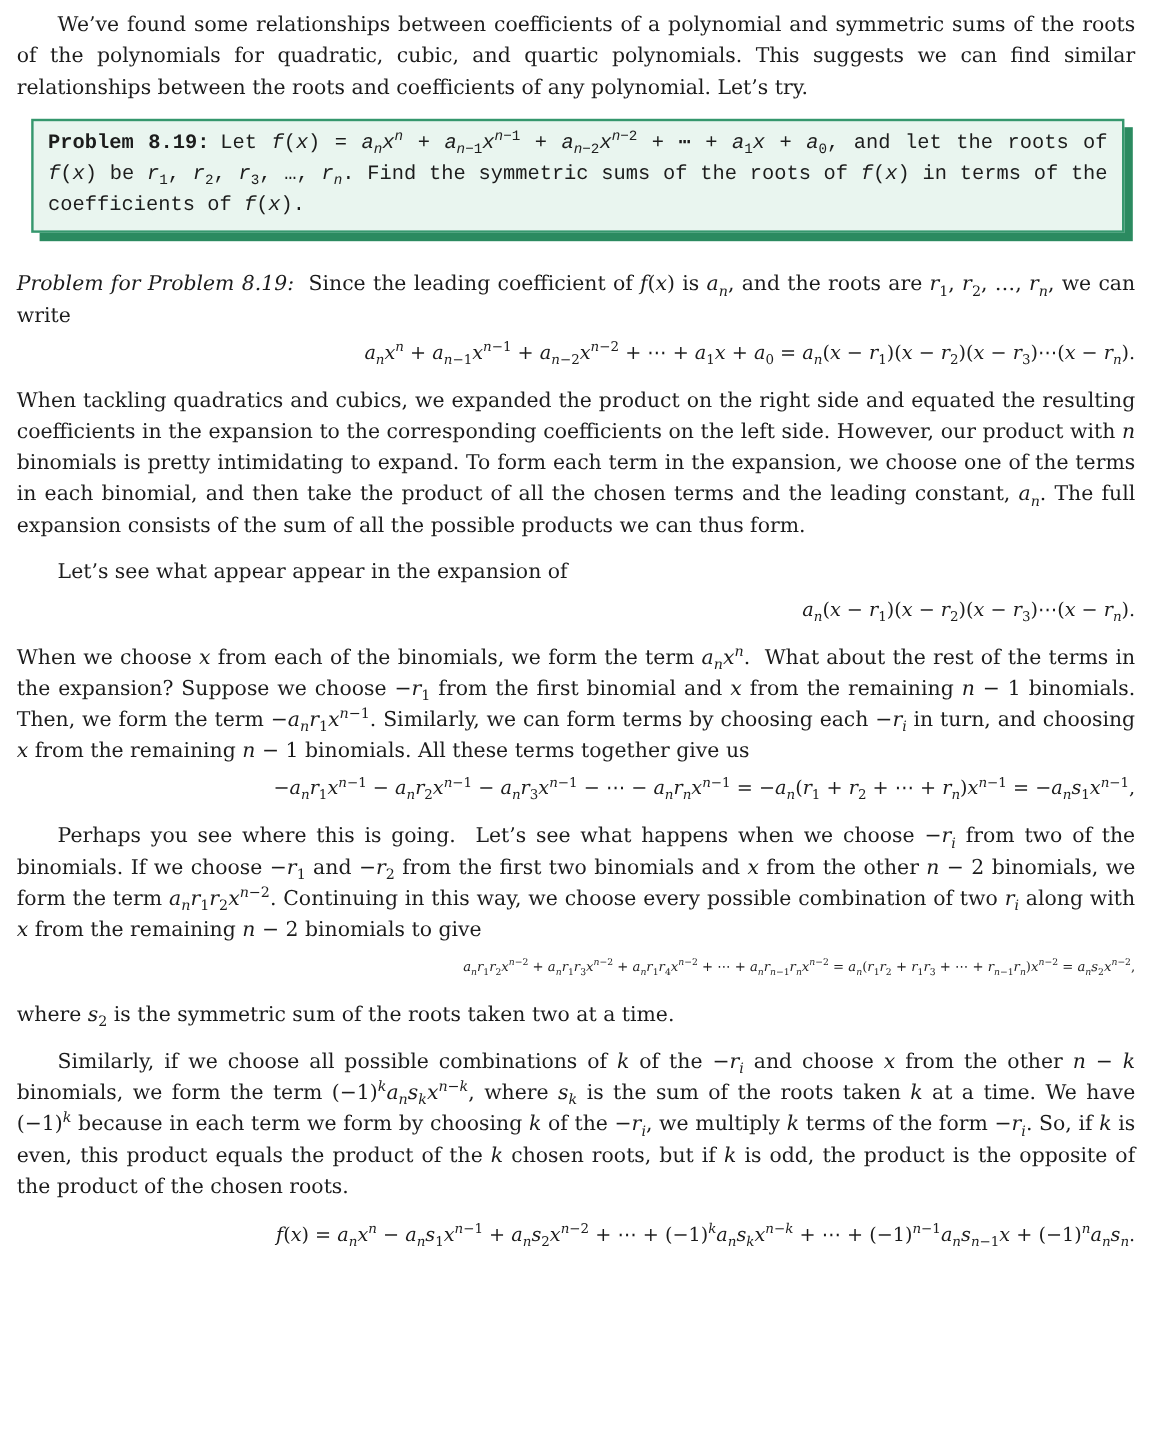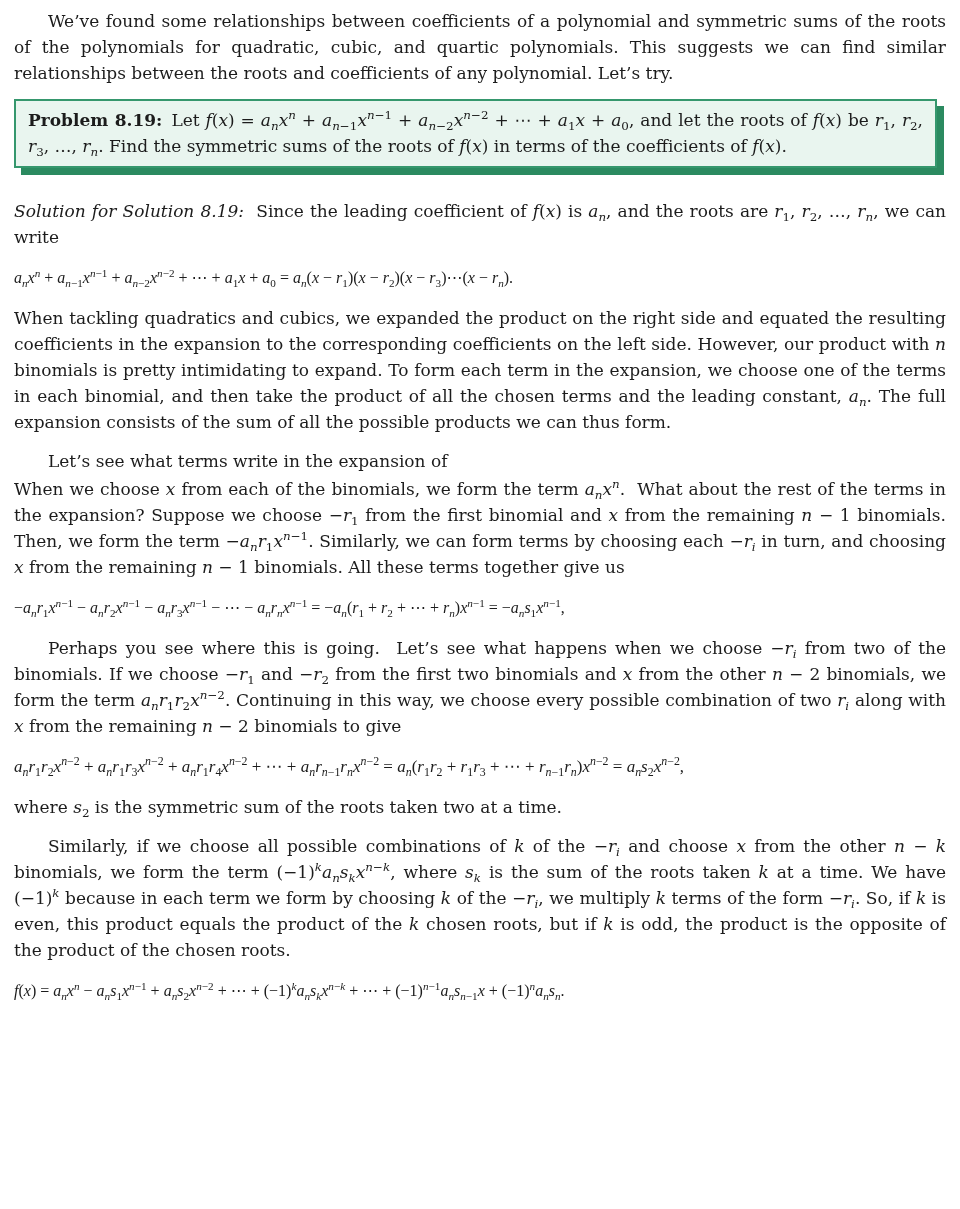--- a/index.html
+++ b/index.html
@@ -23,64 +23,65 @@
   main.page {
     padding: 8px 14px 10px 14px;
   }
   p.para {
     margin: 0 0 13px 0;
     text-align: justify;
   }
   p.para.indent { text-indent: 34px; }
   p.para.tight { margin-bottom: 2px; }
   .equation {
-    text-align: left;
+    text-align: right;
     font-size: 16px;
     line-height: 28px;
-    margin: 14px 0 13px 0;
+    margin: 4px 0 13px 0;
     white-space: nowrap;
-    font-family: Liberation Serif, serif;
   }
-  .equation.wide { font-size: 17px; }
+  .equation.wide { font-size: 11px; }
   sub, sup { font-size: 70%; line-height: 0; }
   i { font-style: italic; }
   .problem-box {
     background: var(--box-bg);
     border: 2px solid var(--box-border);
     box-shadow: 7px 7px 0 var(--box-shadow);
     padding: 6px 12px 7px 12px;
-    margin: 6px 9px 30px 0;
+    margin: 6px 9px 30px 12px;
+    font-family: Liberation Mono, monospace;
   }
   .problem-box p.para { margin: 0; }
   .problem-label {
     font-weight: bold;
     margin-right: 9px;
   }
   .qed { font-style: normal; }
 </style>
 </head>
 <body>
 
 <main class="page">
 
 
   <p class="para indent">We’ve found some relationships between coefficients of a polynomial and symmetric sums of the roots of the polynomials for quadratic, cubic, and quartic polynomials. This suggests we can find similar relationships between the roots and coefficients of any polynomial. Let’s try.</p>
 
   <div class="problem-box">
     <p class="para"><span class="problem-label">Problem 8.19:</span><span>Let <i>f</i>(<i>x</i>) = <i>a</i><sub><i>n</i></sub><i>x</i><sup><i>n</i></sup> + <i>a</i><sub><i>n</i>−1</sub><i>x</i><sup><i>n</i>−1</sup> + <i>a</i><sub><i>n</i>−2</sub><i>x</i><sup><i>n</i>−2</sup> + ⋯ + <i>a</i><sub>1</sub><i>x</i> + <i>a</i><sub>0</sub>, and let the roots of <i>f</i>(<i>x</i>) be <i>r</i><sub>1</sub>, <i>r</i><sub>2</sub>, <i>r</i><sub>3</sub>, …, <i>r</i><sub><i>n</i></sub>. Find the symmetric sums of the roots of <i>f</i>(<i>x</i>) in terms of the coefficients of <i>f</i>(<i>x</i>).</span></p>
   </div>
 
-  <p class="para tight"><i>Solution for Solution 8.19:</i>&nbsp; Since the leading coefficient of <i>f</i>(<i>x</i>) is <i>a</i><sub><i>n</i></sub>, and the roots are <i>r</i><sub>1</sub>, <i>r</i><sub>2</sub>, …, <i>r</i><sub><i>n</i></sub>, we can write</p>
+  <p class="para tight"><i>Problem for Problem 8.19:</i>&nbsp; Since the leading coefficient of <i>f</i>(<i>x</i>) is <i>a</i><sub><i>n</i></sub>, and the roots are <i>r</i><sub>1</sub>, <i>r</i><sub>2</sub>, …, <i>r</i><sub><i>n</i></sub>, we can write</p>
 
   <div class="equation"><i>a</i><sub><i>n</i></sub><i>x</i><sup><i>n</i></sup> + <i>a</i><sub><i>n</i>−1</sub><i>x</i><sup><i>n</i>−1</sup> + <i>a</i><sub><i>n</i>−2</sub><i>x</i><sup><i>n</i>−2</sup> + ⋯ + <i>a</i><sub>1</sub><i>x</i> + <i>a</i><sub>0</sub> = <i>a</i><sub><i>n</i></sub>(<i>x</i> − <i>r</i><sub>1</sub>)(<i>x</i> − <i>r</i><sub>2</sub>)(<i>x</i> − <i>r</i><sub>3</sub>)⋯(<i>x</i> − <i>r</i><sub><i>n</i></sub>).</div>
 
   <p class="para">When tackling quadratics and cubics, we expanded the product on the right side and equated the resulting coefficients in the expansion to the corresponding coefficients on the left side. However, our product with <i>n</i> binomials is pretty intimidating to expand. To form each term in the expansion, we choose one of the terms in each binomial, and then take the product of all the chosen terms and the leading constant, <i>a</i><sub><i>n</i></sub>. The full expansion consists of the sum of all the possible products we can thus form.</p>
 
-  <p class="para indent tight">Let’s see what terms write in the expansion of</p>
+  <p class="para indent tight">Let’s see what appear appear in the expansion of</p>
 
+  <div class="equation"><i>a</i><sub><i>n</i></sub>(<i>x</i> − <i>r</i><sub>1</sub>)(<i>x</i> − <i>r</i><sub>2</sub>)(<i>x</i> − <i>r</i><sub>3</sub>)⋯(<i>x</i> − <i>r</i><sub><i>n</i></sub>).</div>
 
   <p class="para tight">When we choose <i>x</i> from each of the binomials, we form the term <i>a</i><sub><i>n</i></sub><i>x</i><sup><i>n</i></sup>.&nbsp; What about the rest of the terms in the expansion? Suppose we choose −<i>r</i><sub>1</sub> from the first binomial and <i>x</i> from the remaining <i>n</i> − 1 binomials. Then, we form the term −<i>a</i><sub><i>n</i></sub><i>r</i><sub>1</sub><i>x</i><sup><i>n</i>−1</sup>. Similarly, we can form terms by choosing each −<i>r</i><sub><i>i</i></sub> in turn, and choosing <i>x</i> from the remaining <i>n</i> − 1 binomials. All these terms together give us</p>
 
   <div class="equation">−<i>a</i><sub><i>n</i></sub><i>r</i><sub>1</sub><i>x</i><sup><i>n</i>−1</sup> − <i>a</i><sub><i>n</i></sub><i>r</i><sub>2</sub><i>x</i><sup><i>n</i>−1</sup> − <i>a</i><sub><i>n</i></sub><i>r</i><sub>3</sub><i>x</i><sup><i>n</i>−1</sup> − ⋯ − <i>a</i><sub><i>n</i></sub><i>r</i><sub><i>n</i></sub><i>x</i><sup><i>n</i>−1</sup> = −<i>a</i><sub><i>n</i></sub>(<i>r</i><sub>1</sub> + <i>r</i><sub>2</sub> + ⋯ + <i>r</i><sub><i>n</i></sub>)<i>x</i><sup><i>n</i>−1</sup> = −<i>a</i><sub><i>n</i></sub><i>s</i><sub>1</sub><i>x</i><sup><i>n</i>−1</sup>,</div>
 
 
   <p class="para indent tight">Perhaps you see where this is going.&nbsp; Let’s see what happens when we choose −<i>r</i><sub><i>i</i></sub> from two of the binomials. If we choose −<i>r</i><sub>1</sub> and −<i>r</i><sub>2</sub> from the first two binomials and <i>x</i> from the other <i>n</i> − 2 binomials, we form the term <i>a</i><sub><i>n</i></sub><i>r</i><sub>1</sub><i>r</i><sub>2</sub><i>x</i><sup><i>n</i>−2</sup>. Continuing in this way, we choose every possible combination of two <i>r</i><sub><i>i</i></sub> along with <i>x</i> from the remaining <i>n</i> − 2 binomials to give</p>
 
   <div class="equation wide"><i>a</i><sub><i>n</i></sub><i>r</i><sub>1</sub><i>r</i><sub>2</sub><i>x</i><sup><i>n</i>−2</sup> + <i>a</i><sub><i>n</i></sub><i>r</i><sub>1</sub><i>r</i><sub>3</sub><i>x</i><sup><i>n</i>−2</sup> + <i>a</i><sub><i>n</i></sub><i>r</i><sub>1</sub><i>r</i><sub>4</sub><i>x</i><sup><i>n</i>−2</sup> + ⋯ + <i>a</i><sub><i>n</i></sub><i>r</i><sub><i>n</i>−1</sub><i>r</i><sub><i>n</i></sub><i>x</i><sup><i>n</i>−2</sup> = <i>a</i><sub><i>n</i></sub>(<i>r</i><sub>1</sub><i>r</i><sub>2</sub> + <i>r</i><sub>1</sub><i>r</i><sub>3</sub> + ⋯ + <i>r</i><sub><i>n</i>−1</sub><i>r</i><sub><i>n</i></sub>)<i>x</i><sup><i>n</i>−2</sup> = <i>a</i><sub><i>n</i></sub><i>s</i><sub>2</sub><i>x</i><sup><i>n</i>−2</sup>,</div>
 

